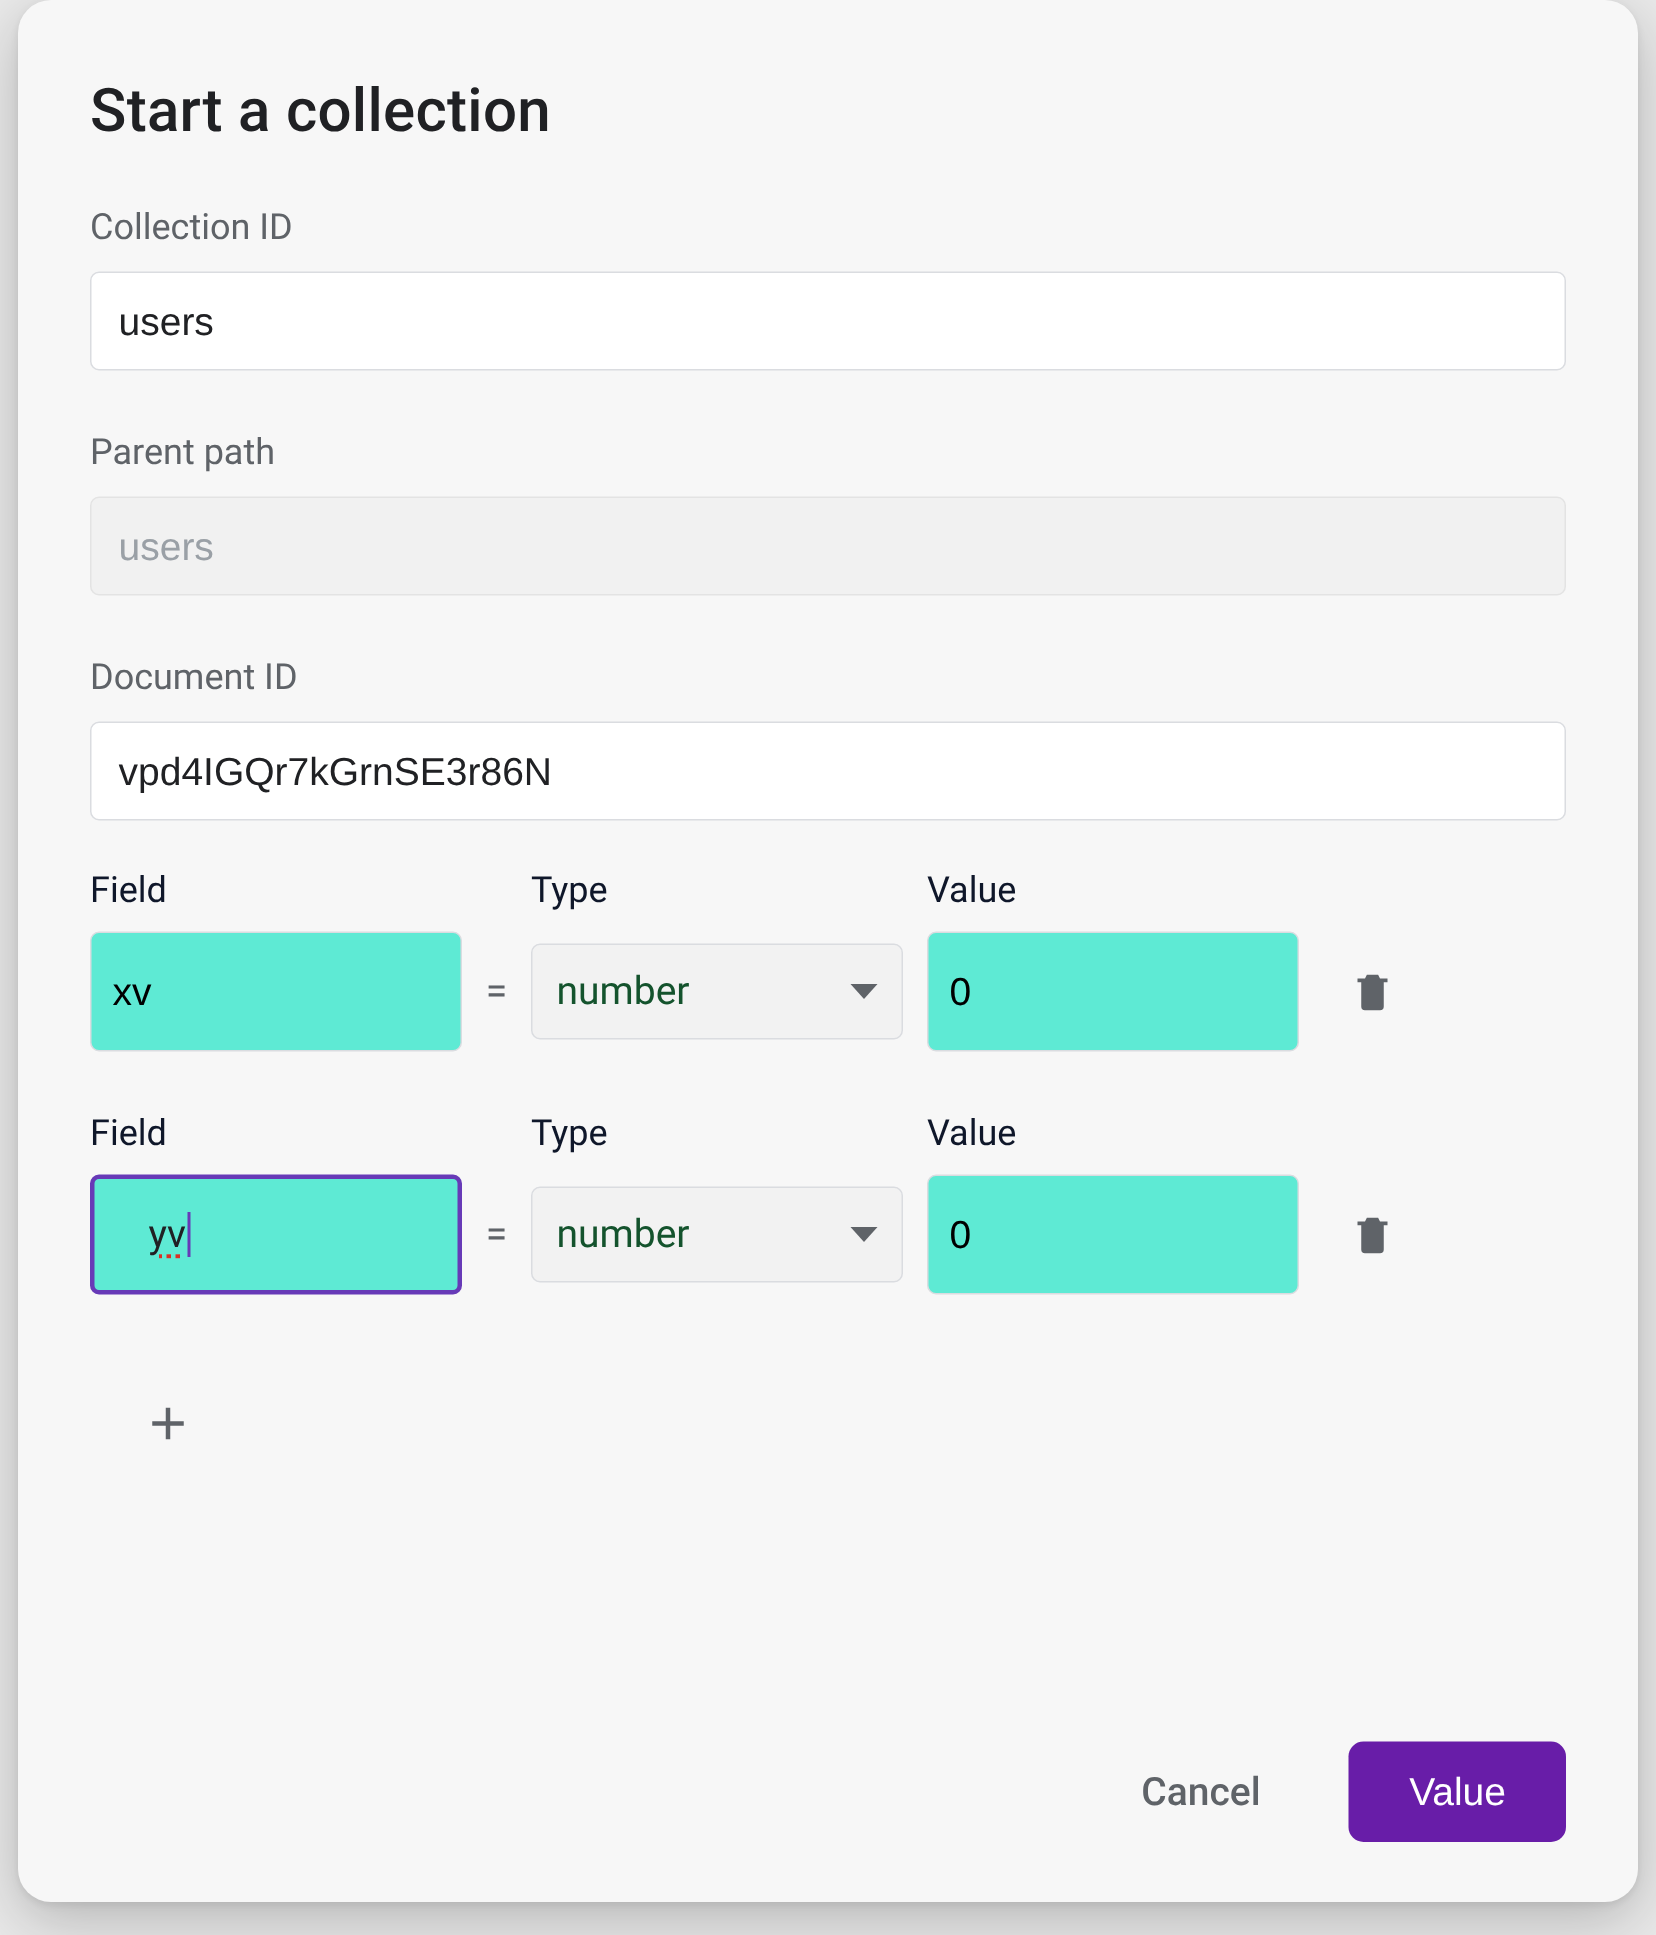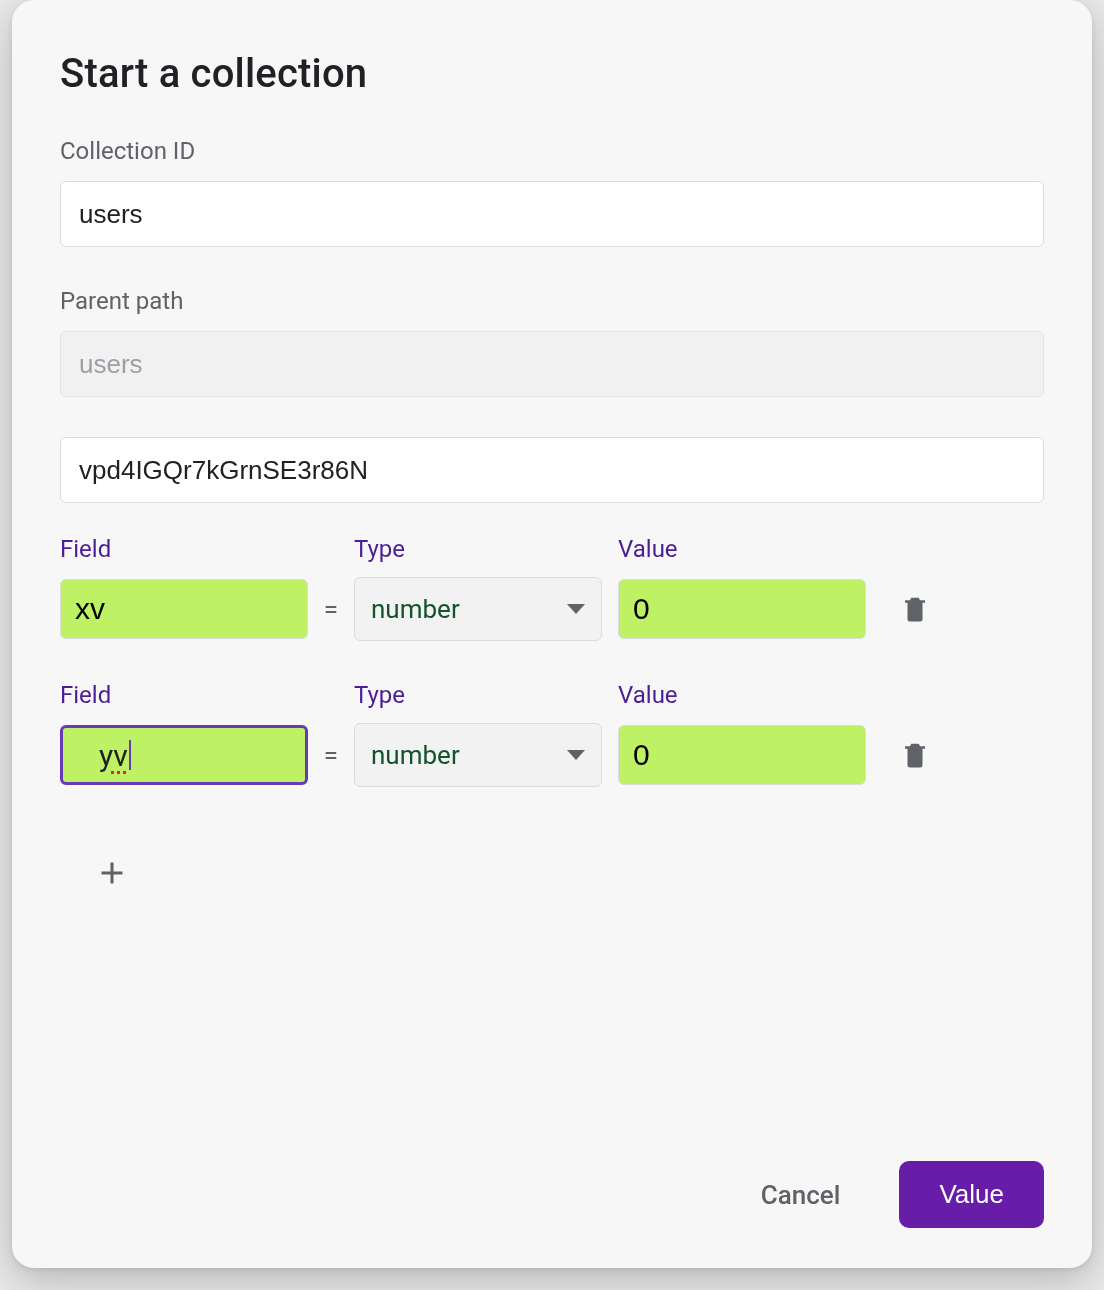--- a/index.html
+++ b/index.html
@@ -58,42 +58,42 @@
     margin-bottom: 14px;
   }
   .fields-header .col-field { width: 248px; }
   .fields-header .col-eq    { width: 46px; }
   .fields-header .col-type  { width: 248px; }
   .fields-header .col-gap   { width: 16px; }
   .fields-header .col-value { width: 248px; }
   .fields-header .col-del   { width: 72px; }
   .fields-header span {
     font-size: 24px;
-    color: #4c1d95;
+    color: #0f172a;
   }
   .field-row {
     display: flex;
     align-items: center;
     margin-bottom: 40px;
   }
   .field-row .col-field { width: 248px; }
   .field-row .col-eq    { width: 46px; text-align: center; color:#5f6368; font-size: 26px; }
   .field-row .col-type  { width: 248px; }
   .field-row .col-gap   { width: 16px; }
   .field-row .col-value { width: 248px; }
   .field-row .col-del   { width: 72px; display:flex; justify-content:flex-end; align-items:center; }
 
   .small-input {
     width: 100%;
-    height: 60px;
+    height: 80px;
     padding: 0 14px;
-    background: #bef264;
+    background: #5eead4;
     border: 1px solid #dadce0;
     border-radius: 6px;
-    font-size: 30px;
+    font-size: 26px;
     outline: none;
   }
   .small-input.focused {
     border: 3px solid #673ab7;
     padding: 0 12px;
   }
   .select {
     width: 100%;
     height: 64px;
     background: #f2f2f2;
@@ -183,20 +183,21 @@
     <div class="label">Collection ID</div>
     <input class="text-input" type="text" value="users" style="">
   </div>
 
   <div class="group">
     <div class="label">Parent path</div>
     <input class="text-input disabled" type="text" disabled="" value="users" style="">
   </div>
 
   <div class="group tight">
+    <div class="label">Document ID</div>
     <input class="text-input" type="text" value="vpd4IGQr7kGrnSE3r86N" style="">
   </div>
 
   <div class="fields-header">
     <div class="col-field"><span>Field</span></div>
     <div class="col-eq"></div>
     <div class="col-type"><span>Type</span></div>
     <div class="col-gap"></div>
     <div class="col-value"><span>Value</span></div>
     <div class="col-del"></div>

